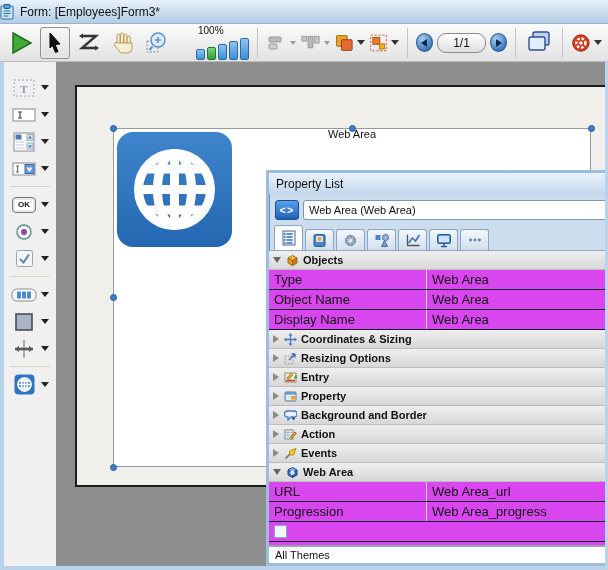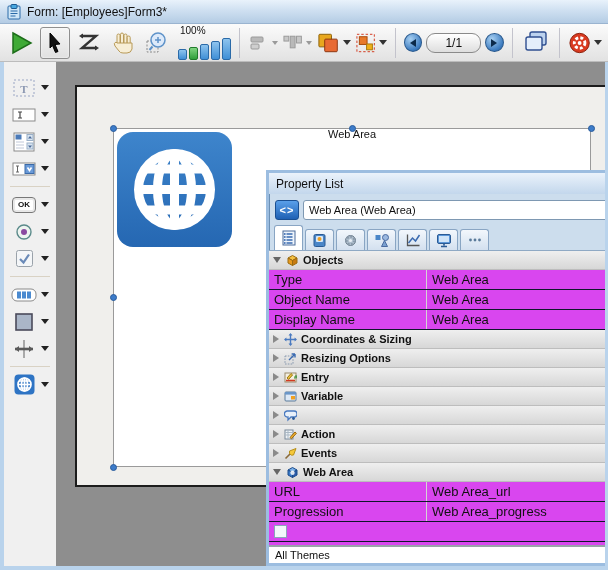--- a/index.html
+++ b/index.html
@@ -1,31 +1,31 @@
 <!DOCTYPE html>
 <html><head>
 <meta charset="utf-8">
 <style>
   * { margin:0; padding:0; box-sizing:border-box; }
   html,body { width:608px; height:570px; overflow:hidden; font-family:"Liberation Sans", sans-serif; }
   .window { width:608px; height:570px; background:#f0f0f0; border-left:4px solid #b9d3ec; border-right:3px solid #b9d3ec; border-bottom:4px solid #b9d3ec; position:relative; }
 
   
-  .titlebar { height:24px; margin:0 -3px 0 -4px; background:linear-gradient(180deg,#e9f2fb 0%,#cfe0f1 45%,#b4cce4 100%); display:flex; align-items:center; padding-left:7px; border-bottom:1px solid #9ab4d0; }
+  .titlebar { height:24px; margin:0 -3px 0 -4px; background:linear-gradient(180deg,#e9f2fb 0%,#cfe0f1 45%,#b4cce4 100%); display:flex; align-items:center; border-bottom:1px solid #9ab4d0; }
   .titlebar .doc-ic { width:14px; height:16px; margin-right:6px; }
   .titlebar .ttl { font-size:12px; color:#111; }
 
   
   .toolbar { height:38px; margin:0 -3px 0 -4px; background:linear-gradient(180deg,#fbfbfb,#e2e2e2); border-bottom:1px solid #bcbcbc; display:flex; align-items:center; padding:0 6px; gap:4px; }
   .tb-sep { width:1px; height:30px; background:#c3c3cc; margin:0 4px; flex:0 0 1px; }
   .tbtn { height:32px; min-width:30px; display:flex; align-items:center; justify-content:center; border-radius:3px; }
   .tbtn.sel { border:1px solid #8f8f8f; background:linear-gradient(180deg,#f6f6f6,#e0e0e0); box-shadow:inset 0 0 2px #fff; }
   .dd { width:0; height:0; border-left:4px solid transparent; border-right:4px solid transparent; border-top:5px solid #333; margin-left:3px; }
   .dd.sm { border-left-width:3px; border-right-width:3px; border-top-width:4px; }
-  .zoomset { display:flex; flex-direction:column; align-items:flex-start; margin-left:2px; }
+  .zoomset { display:flex; flex-direction:column; align-items:flex-start; margin-left:20px; }
   .zoomset .zl { font-size:10px; color:#111; line-height:10px; margin-left:2px; }
   .zbars { display:flex; align-items:flex-end; gap:2px; height:24px; }
   .zbar { width:9px; background:linear-gradient(180deg,#8ec4ee,#3f8fd6); border:1px solid #2a6aa8; border-radius:2px; }
   .zbar.g { background:linear-gradient(180deg,#7fd47f,#2f9e3a); border-color:#1f7a2a; }
   .pill { height:20px; width:56px; border:1px solid #8a8a8a; border-radius:9px; background:linear-gradient(180deg,#ffffff,#dedede); font-size:12px; display:flex; align-items:center; justify-content:center; color:#111; }
   .navc { width:19px; height:19px; border-radius:50%; background:radial-gradient(circle at 35% 30%,#a8d0f2,#3d7cc0 70%,#285a92); border:1px solid #2a5a8e; display:flex; align-items:center; justify-content:center; }
   .navc .tri-l { width:0;height:0;border-top:4px solid transparent;border-bottom:4px solid transparent;border-right:6px solid #0b2a4a; }
   .navc .tri-r { width:0;height:0;border-top:4px solid transparent;border-bottom:4px solid transparent;border-left:6px solid #0b2a4a; }
 
   
@@ -483,30 +483,31 @@
             </div>
             <div class="sec">
               <span class="disc-r"></span>
               <span class="sic">
                   <svg width="13" height="13" viewBox="0 0 13 13">
                     <rect x="1" y="2" width="11" height="9" rx="1" fill="#dce8f6" stroke="#5a7a9a"></rect>
                     <rect x="1" y="2" width="11" height="2.6" fill="#6a96c8"></rect>
                     <rect x="7" y="6" width="4" height="3.5" fill="#f0a020"></rect>
                   </svg>
                 </span>
-              <span class="slabel">Variable</span>
+              <span class="slabel">Property</span>
             </div>
             <div class="sec">
               <span class="disc-r"></span>
               <span class="sic">
                   <svg width="13" height="13" viewBox="0 0 13 13">
                     <path d="M3 2 h7 a3 3 0 0 1 0 6 h-3 l-3 3 v-3 a3 3 0 0 1 -1 -6 Z" fill="#e8f0fa" stroke="#4a7ac0" stroke-width="1.3"></path>
                     <circle cx="9.5" cy="9.5" r="1.4" fill="#2a5a9a"></circle>
                   </svg>
                 </span>
+              <span class="slabel">Background and Border</span>
             </div>
             <div class="sec">
               <span class="disc-r"></span>
               <span class="sic">
                   <svg width="13" height="13" viewBox="0 0 13 13">
                     <rect x="1" y="2" width="8" height="9" fill="#eef2f6" stroke="#7a8a9a"></rect>
                     <path d="M1 4.5 h8 M1 7 h8 M4 2 v9" stroke="#aab8c4"></path>
                     <path d="M6 9.5 l5 -5.5 l1.4 1.3 l-5 5.5 Z" fill="#f0b030" stroke="#9a6a10"></path>
                   </svg>
                 </span>

